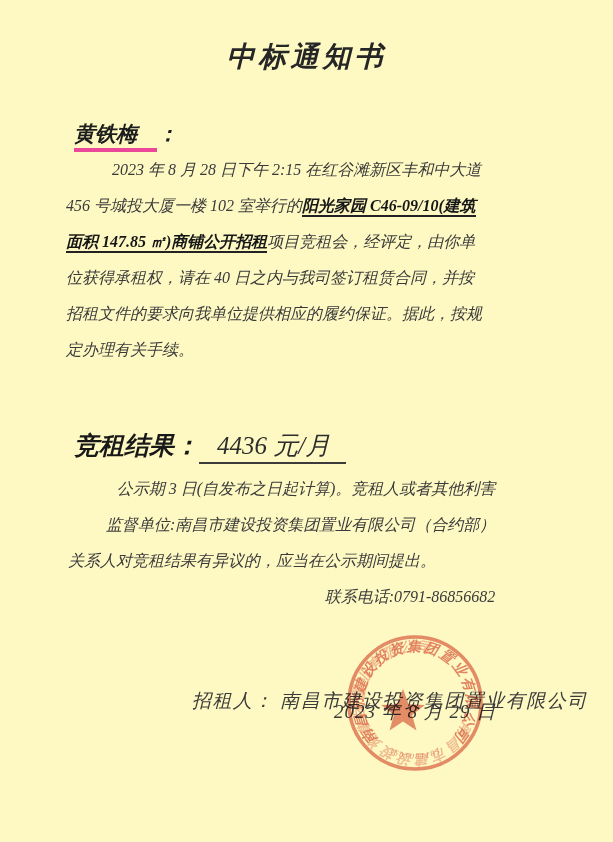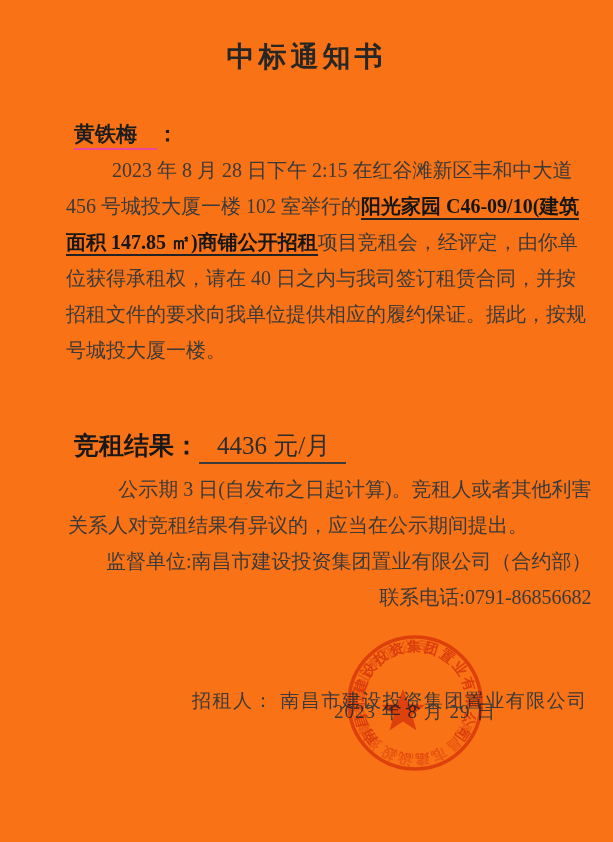--- a/index.html
+++ b/index.html
@@ -1,40 +1,41 @@
 <!DOCTYPE html>
 <html><head>
 <meta charset="utf-8">
 <style>
   html,body{margin:0;padding:0;background:#e8e8e8;}
   .page{
     position:relative;
     width:613px;height:842px;
     margin:0 auto;
-    background:#f97316;
+    background:#fef9c3;
     font-family:"Liberation Serif","DejaVu Serif",serif;
     color:#3a3a3a;
     overflow:hidden;
+    font-style:italic;
   }
   .title{
     position:absolute;top:38px;left:0;width:100%;
     margin:0;text-align:center;
     font-size:28px;font-weight:bold;letter-spacing:4px;
     color:#262626;
   }
   .recipient{
     position:absolute;top:119px;left:74px;
     font-size:21px;font-weight:bold;color:#1d1d1d;
     line-height:30px;white-space:nowrap;
   }
   .recipient .rname{
-    border-bottom:2px solid #ec4899;
+    border-bottom:4px solid #ec4899;
     padding:0 20px 2px 0;
   }
-  .par{position:absolute;font-size:20px;line-height:36px;}
+  .par{position:absolute;font-size:16px;line-height:36px;}
   .par .line{white-space:nowrap;height:36px;}
   .par .line.indent{padding-left:46px;}
   .body-par{top:152px;left:66px;}
   .notice-par{top:471px;left:68px;}
   .notice-par .line.indent{padding-left:38px;text-align:right;}
   .hl{
     font-weight:bold;color:#161616;
     border-bottom:2px solid #222;
     padding-bottom:1px;
   }
@@ -76,31 +77,31 @@
   <div class="recipient">
     <span class="rname">黄铁梅</span><span>：</span>
   </div>
 
   <div class="par body-par" id="body-lines">
       <div class="line indent"><span>2023 年 8 月 28 日下午 2:15 在红谷滩新区丰和中大道</span></div>
       <div class="line"><span>456 号城投大厦一楼 102 室举行的</span><span class="hl">阳光家园 C46-09/10(建筑</span></div>
       <div class="line"><span class="hl">面积 147.85 ㎡)商铺公开招租</span><span>项目竞租会，经评定，由你单</span></div>
       <div class="line"><span>位获得承租权，请在 40 日之内与我司签订租赁合同，并按</span></div>
       <div class="line"><span>招租文件的要求向我单位提供相应的履约保证。据此，按规</span></div>
-      <div class="line"><span>号城投大厦一楼。</span></div>
+      <div class="line"><span>定办理有关手续。</span></div>
     </div>
 
   <div class="result">
     <span class="rlabel">竞租结果：</span><span class="rvalue">4436 元/月</span>
   </div>
 
   <div class="par notice-par" id="notice-lines">
       <div class="line indent">公示期 3 日(自发布之日起计算)。竞租人或者其他利害</div>
+      <div class="line indent">监督单位:南昌市建设投资集团置业有限公司（合约部）</div>
       <div class="line">关系人对竞租结果有异议的，应当在公示期间提出。</div>
-      <div class="line indent">监督单位:南昌市建设投资集团置业有限公司（合约部）</div>
       <div class="line indent">联系电话:0791-86856682</div>
     </div>
 
   <div class="sig-party">招租人： 南昌市建设投资集团置业有限公司</div>
   <div class="sig-date">2023 年 8 月 29 日</div>
 
   <svg class="stamp" viewBox="0 0 160 160">
     <defs>
       <path id="arcpath" d="M 41.2 115.4 A 52 52 0 1 1 120.8 115.4" fill="none"></path>
       <path id="codepath" d="M 45 124.9 A 56 56 0 0 0 117 124.9" fill="none"></path>

